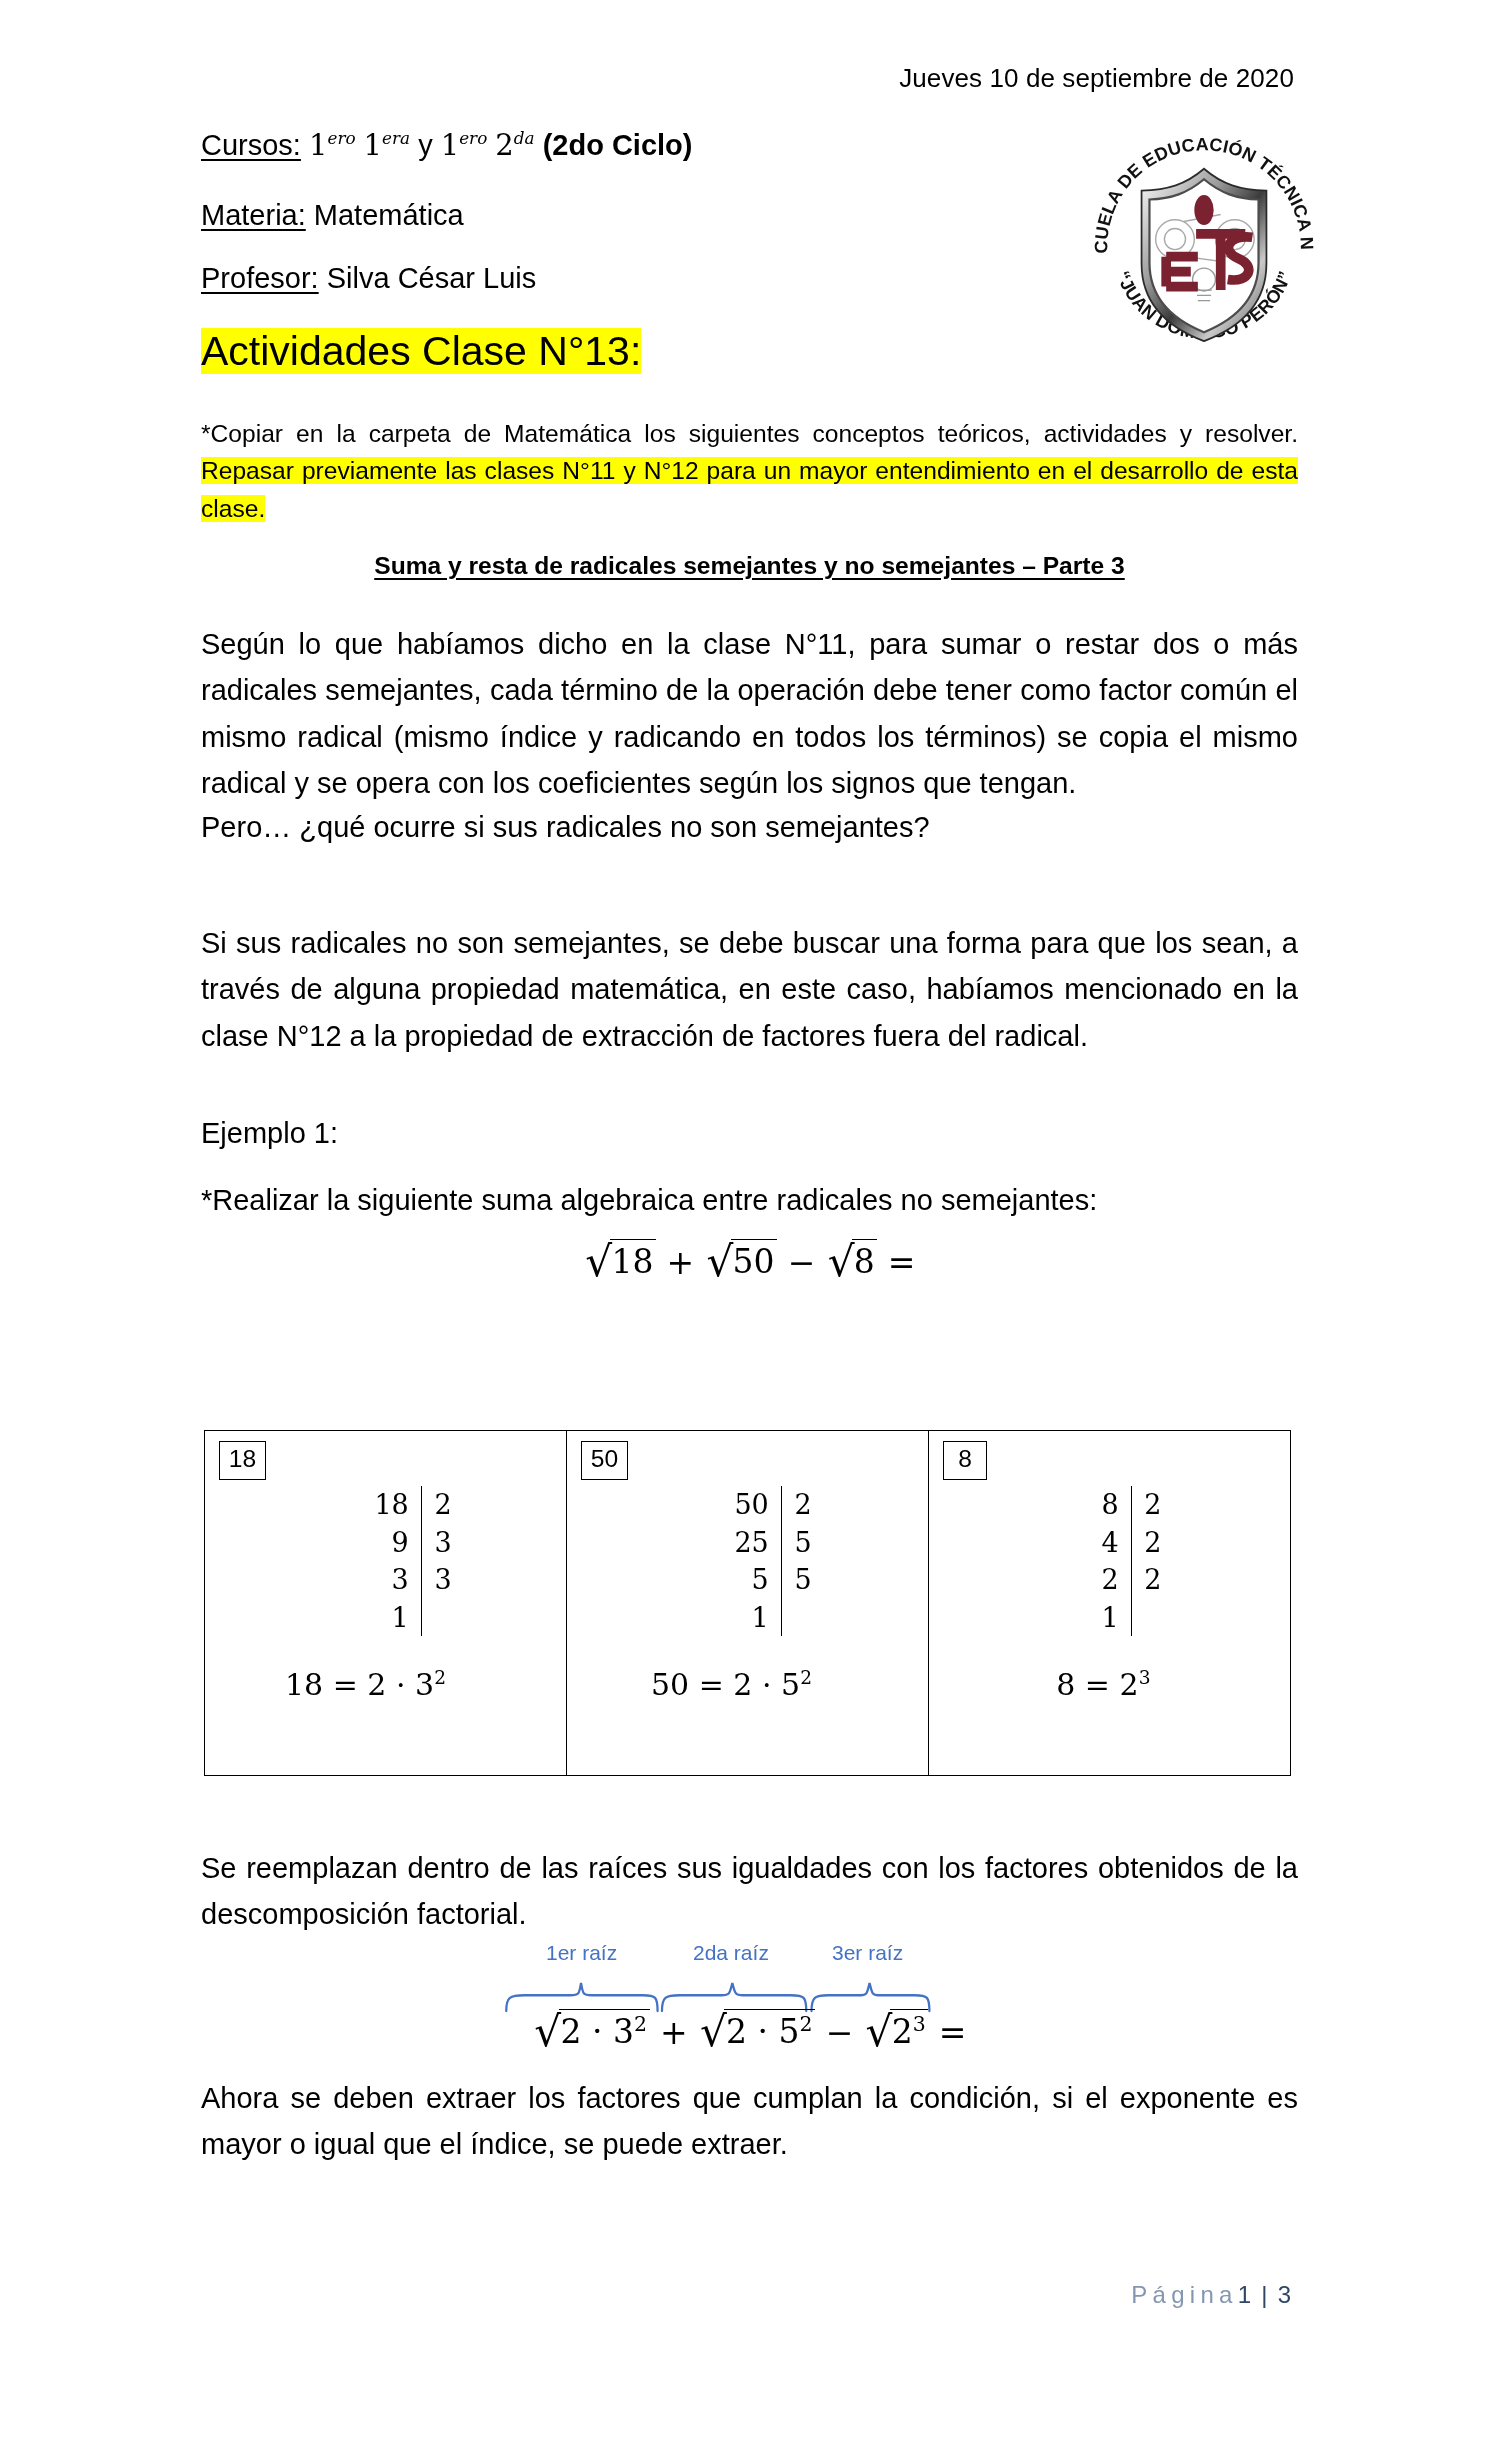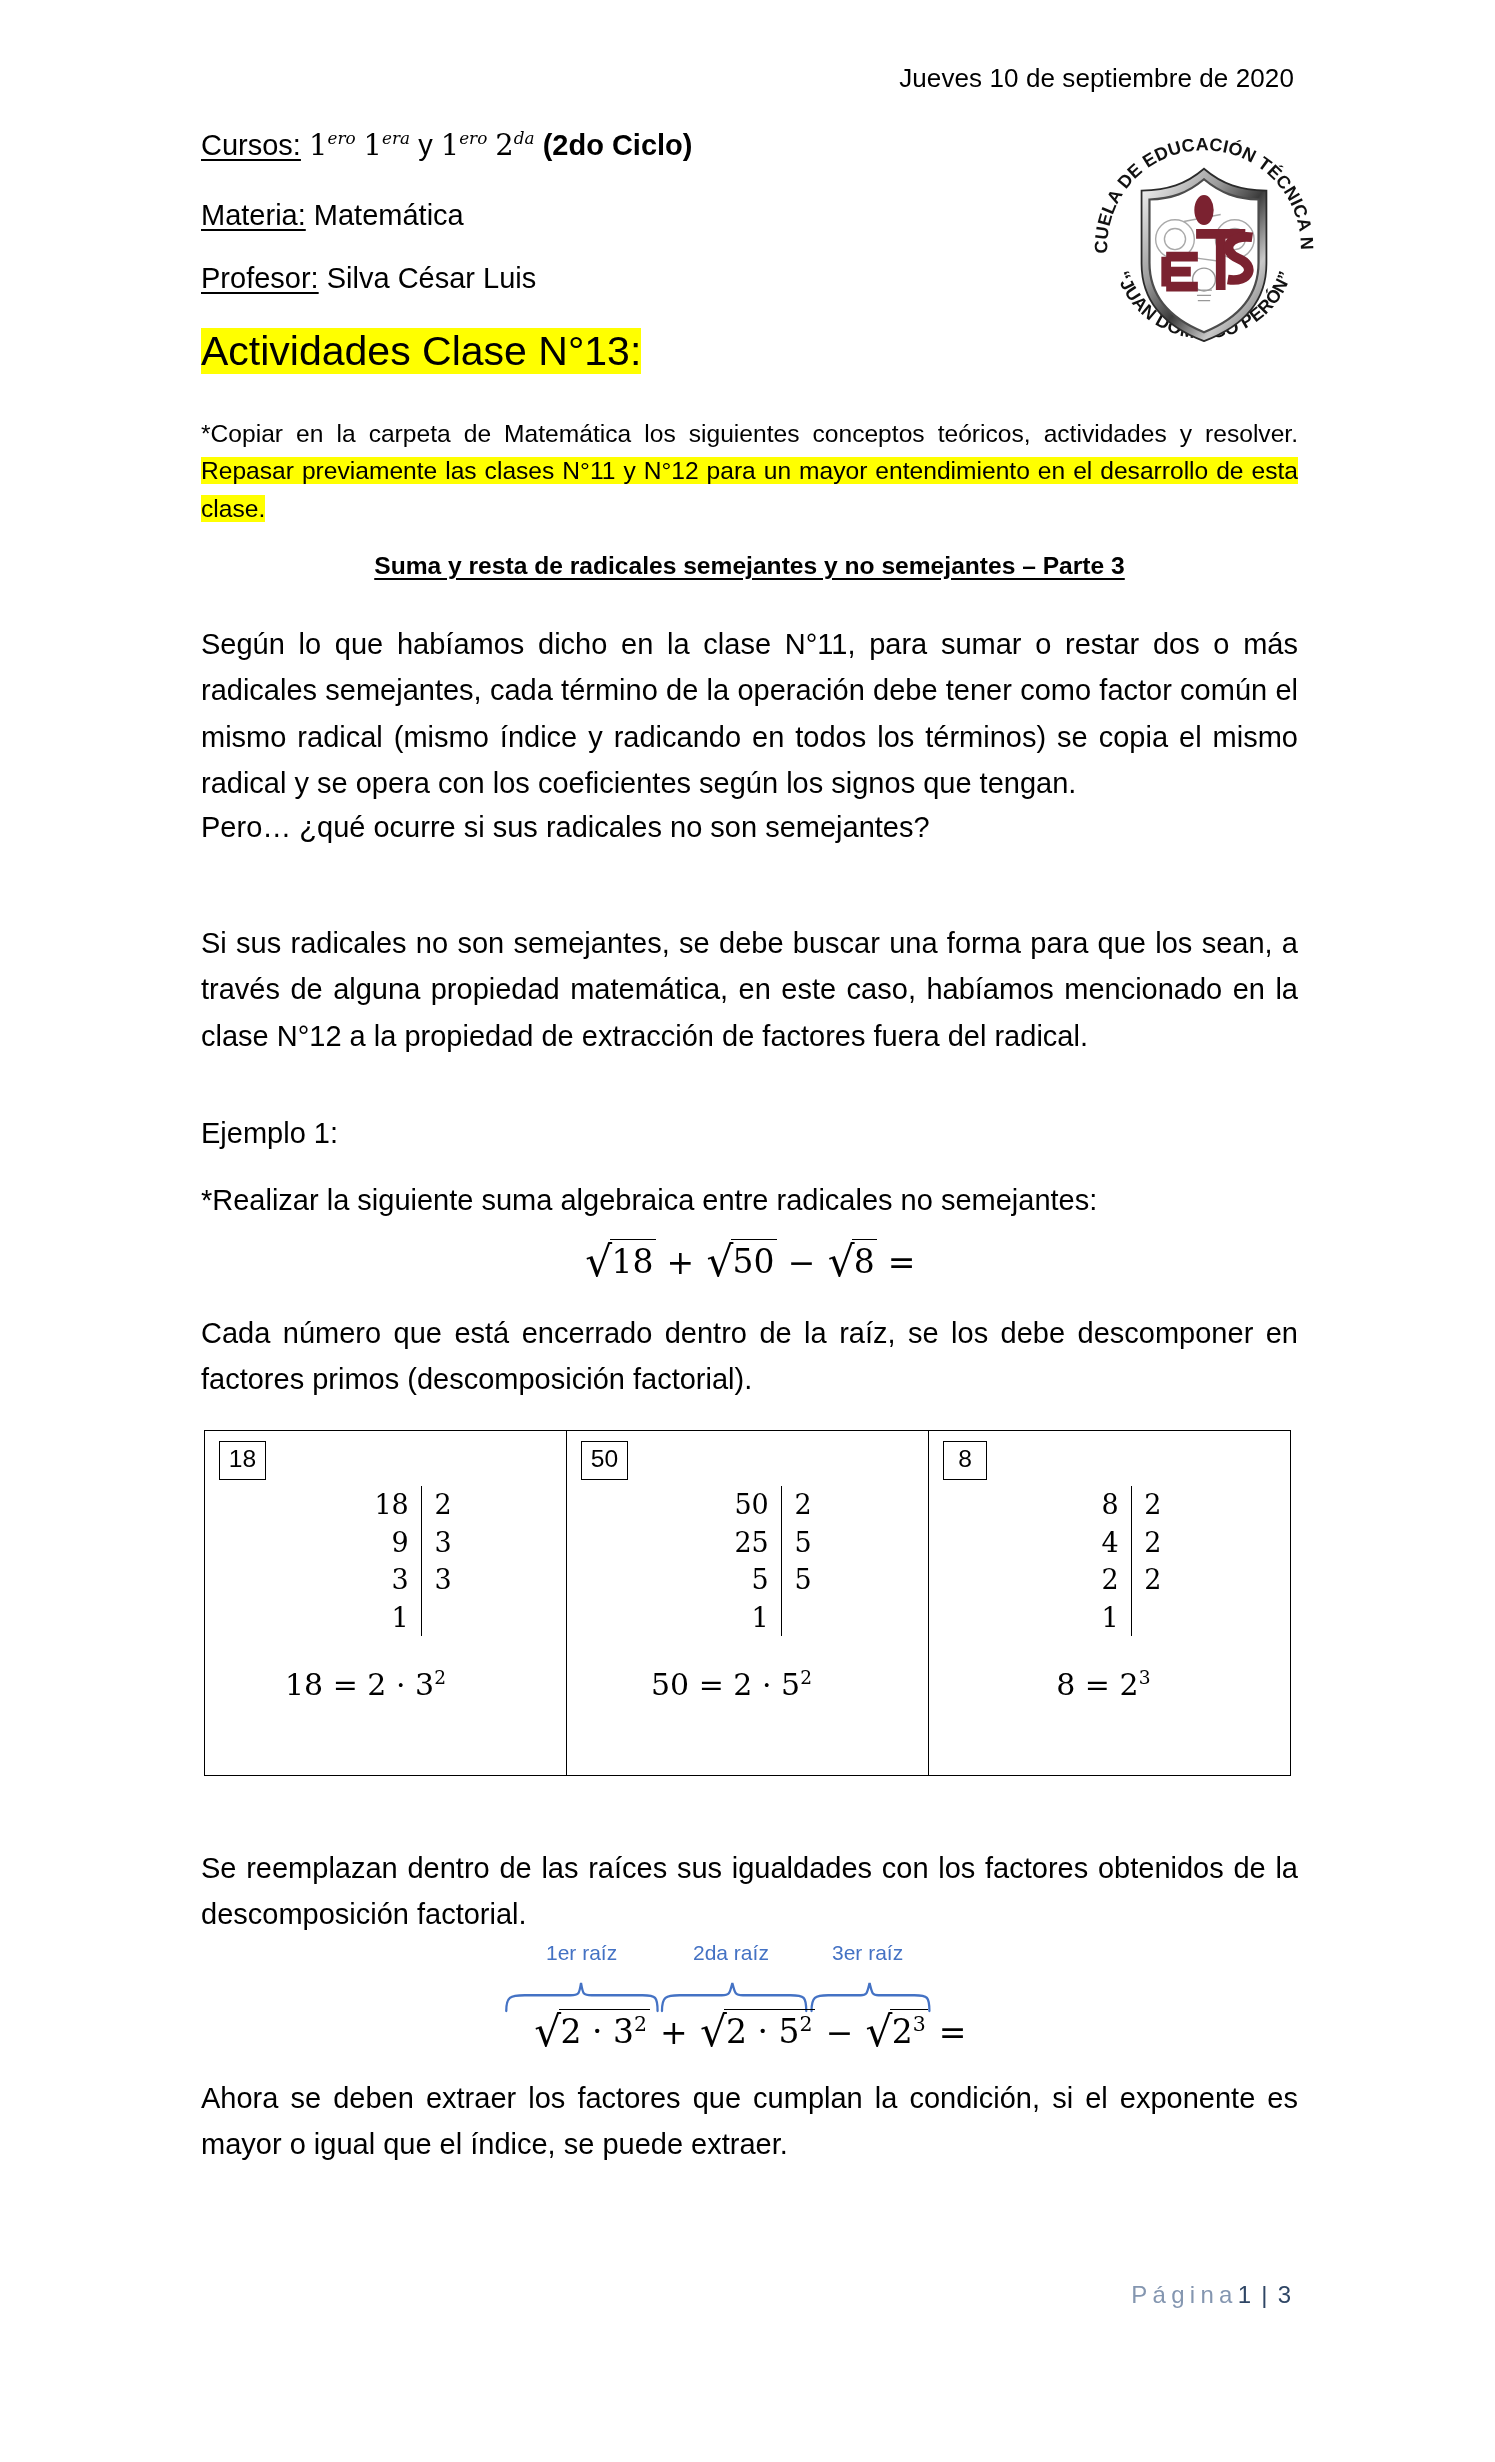--- a/index.html
+++ b/index.html
@@ -360,21 +360,20 @@
 
   <div class="subtitle">
     <span>Suma y resta de radicales semejantes y no semejantes – Parte 3</span>
   </div>
 
   <div class="para p1">Según lo que habíamos dicho en la clase N°11, para sumar o restar dos o más radicales semejantes, cada término de la operación debe tener como factor común el mismo radical (mismo índice y radicando en todos los términos) se copia el mismo radical y se opera con los coeficientes según los signos que tengan.</div>
   <div class="para p2 left">Pero… ¿qué ocurre si sus radicales no son semejantes?</div>
   <div class="para p3">Si sus radicales no son semejantes, se debe buscar una forma para que los sean, a través de alguna propiedad matemática, en este caso, habíamos mencionado en la clase N°12 a la propiedad de extracción de factores fuera del radical.</div>
   <div class="para p4 left">Ejemplo 1:</div>
   <div class="para p5 left">*Realizar la siguiente suma algebraica entre radicales no semejantes:</div>
-  <div class="para p6">Cada número que está encerrado dentro de la raíz, se los debe descomponer en factores primos (descomposición factorial).</div>
   <div class="para p7">Se reemplazan dentro de las raíces sus igualdades con los factores obtenidos de la descomposición factorial.</div>
   <div class="para p8">Ahora se deben extraer los factores que cumplan la condición, si el exponente es mayor o igual que el índice, se puede extraer.</div>
 
   <div class="eq-center eq1 math">
     <span class="radical">
       <span class="rad-sign">√</span><span class="rad-body">18</span>
     </span>
     <span>+</span>
     <span class="radical">
       <span class="rad-sign">√</span><span class="rad-body">50</span>

